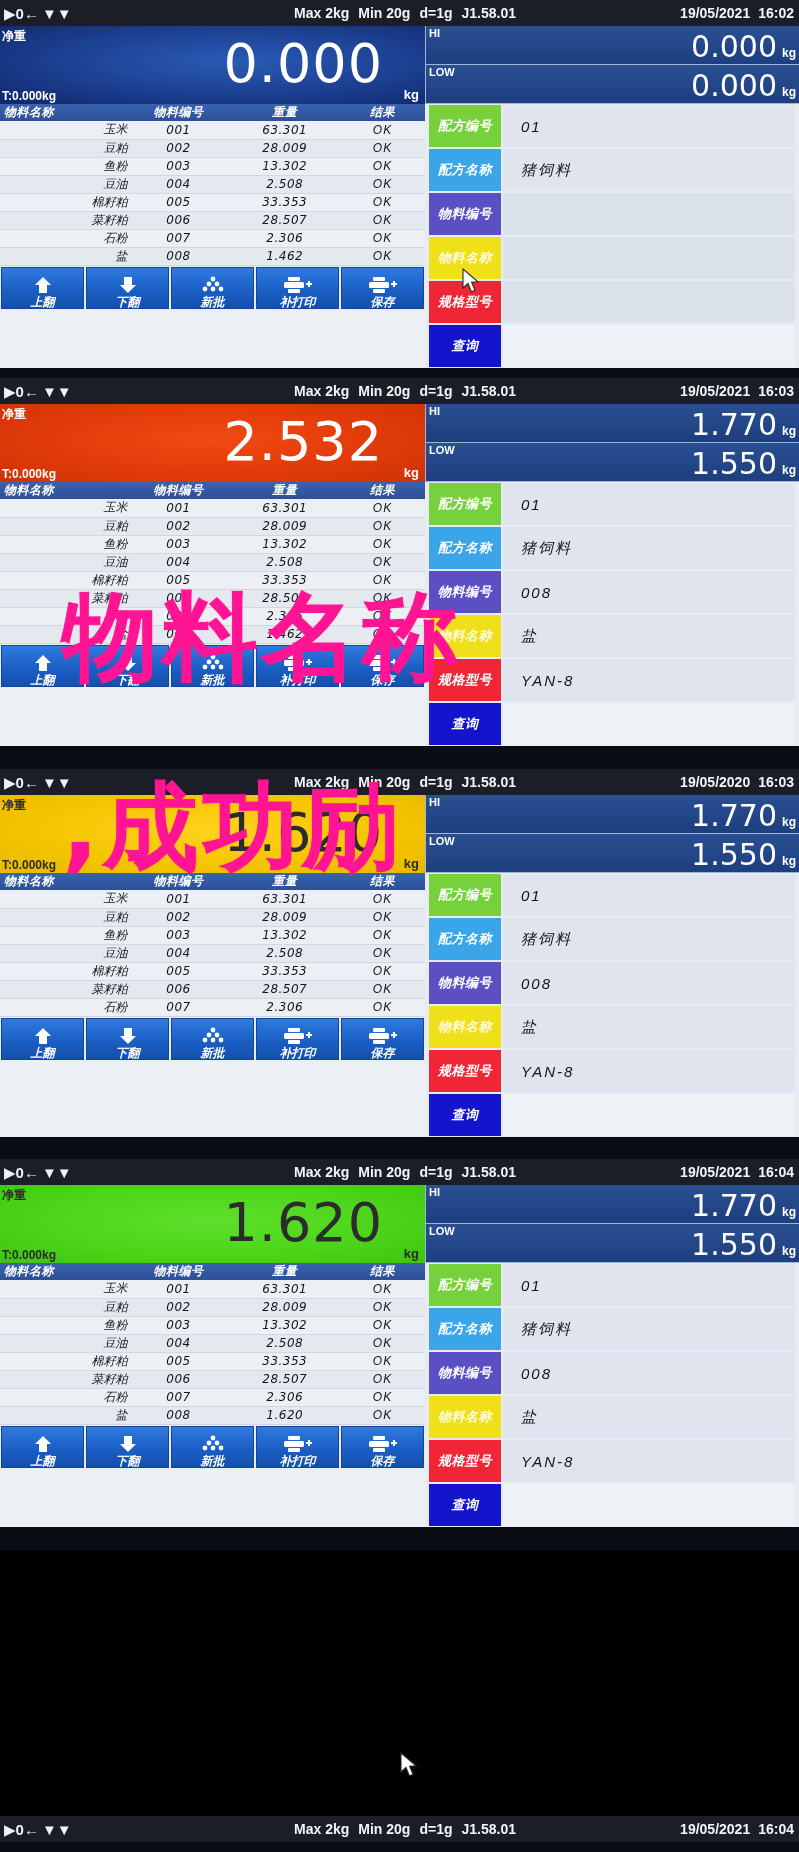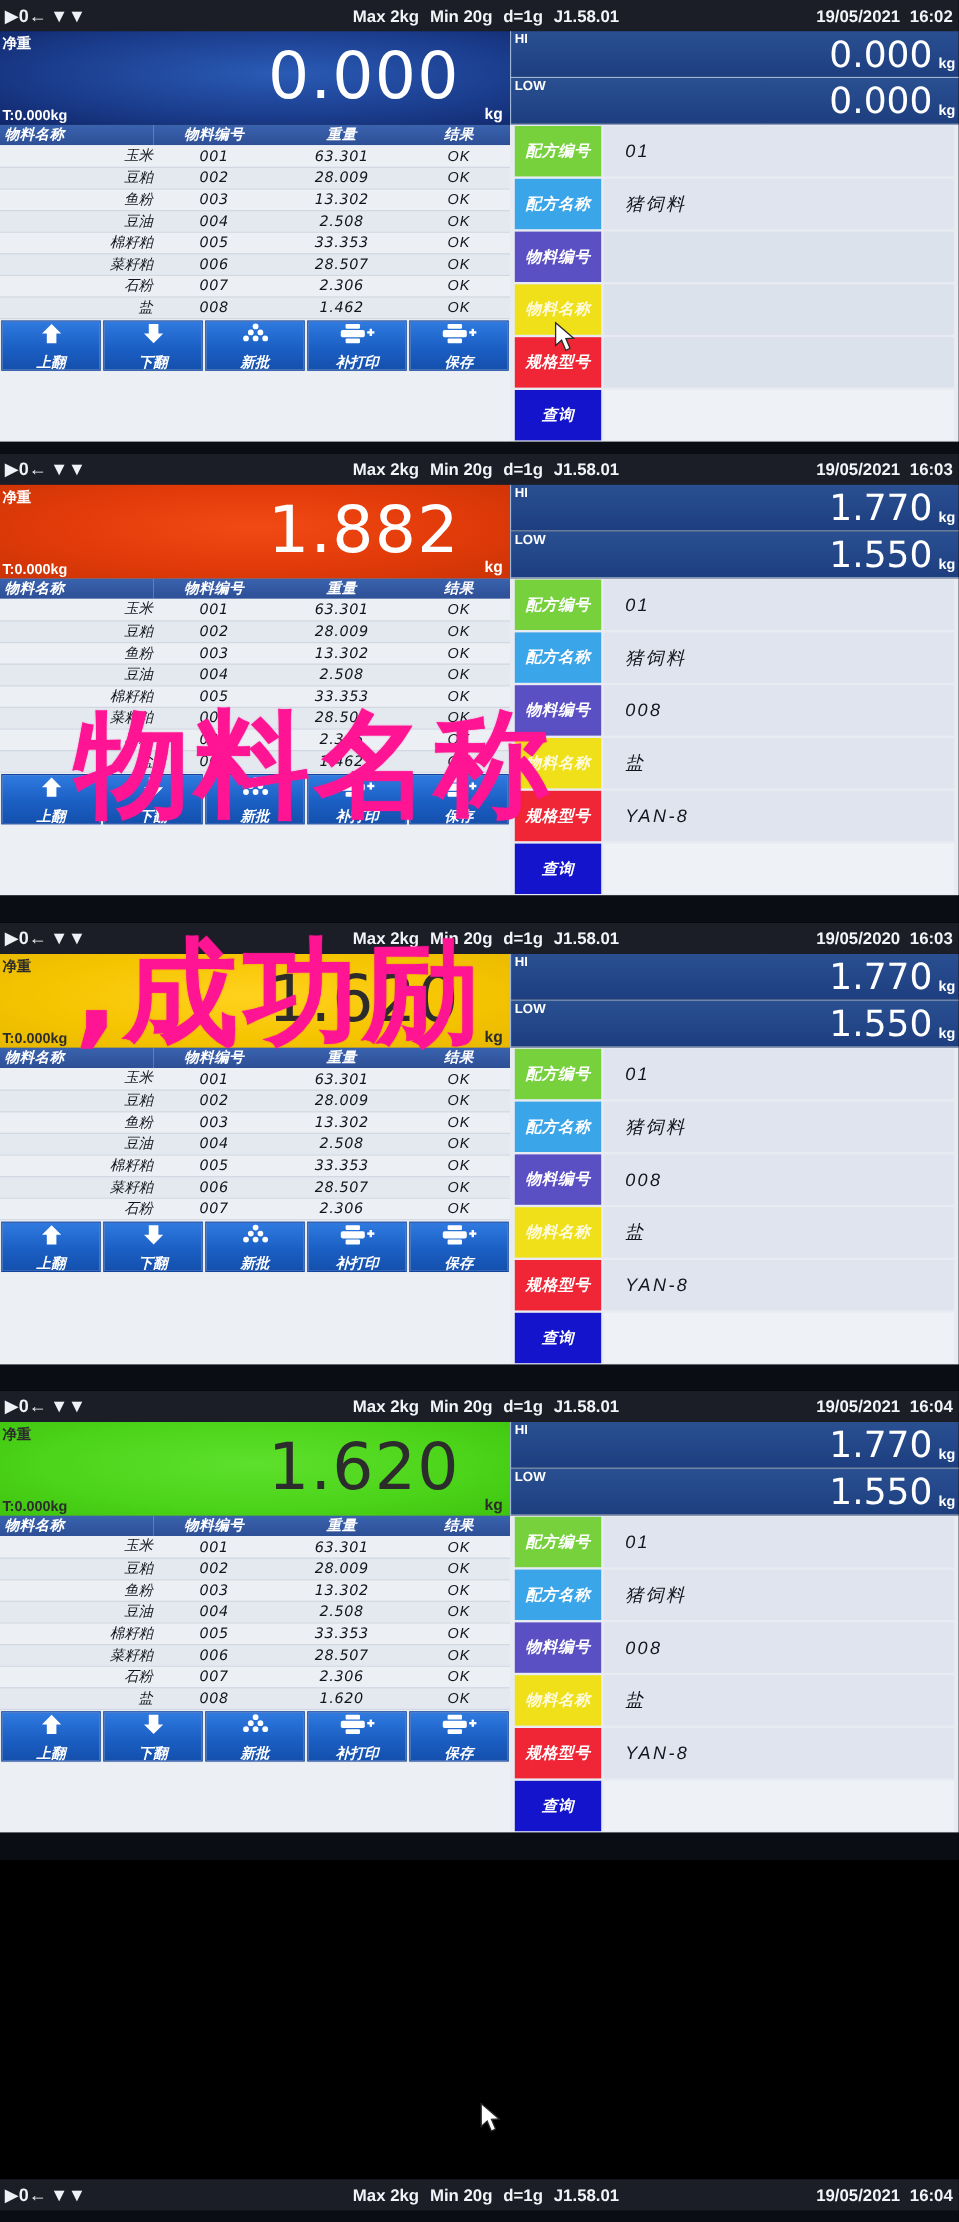--- a/index.html
+++ b/index.html
@@ -80,21 +80,21 @@
   }
   tbody tr:nth-child(even) td { background: #e4e8ef; }
   tbody td.c-name { text-align: right; padding-left: 17px; }
   tbody td.c-code, tbody td.c-wt { font-family: "DejaVu Sans", sans-serif; letter-spacing: .5px; }
   tbody td.c-res { letter-spacing: 1px; }
 
   
   .toolbar { display: flex; width: 425px; height: 44px; background: #e9ecf1; }
   .tbtn {
     flex: 1; margin: 1px; background: linear-gradient(180deg, #2f7ae0 0%, #1b5fc4 55%, #1450ad 100%);
-    color: #fff; display: flex; flex-direction: column; align-items: center; justify-content: space-between;
+    color: #fff; display: flex; flex-direction: column; align-items: center; justify-content: flex-end;
     border: 1px solid #1245a0; gap: 1px;
   }
   .tbtn .ico { height: 20px; display: flex; align-items: center; justify-content: center; }
   .tbtn .lbl { font-size: 12px; font-weight: bold; line-height: 1; }
 
   
   .recipe { width: 374px; background: #e8ebf1; display: flex; flex-direction: column; }
   .rrow { display: flex; height: 44px; align-items: stretch; }
   .rkey {
     width: 72px; margin: 1px 2px 1px 4px; display: flex; align-items: center; justify-content: center;
@@ -325,21 +325,21 @@
           <div class="sb-icons">
             <span class="gl">▶0←</span>
             <span class="gl">▼▼</span>
           </div>
           <div class="sb-mid"><span>Max 2kg</span><span>Min 20g</span><span>d=1g</span><span>J1.58.01</span></div>
           <div class="sb-right"><span>19/05/2021</span><span>16:03</span></div>
         </div>
         <div class="wrow">
           <div class="bigweight red">
             <div class="net">净重</div>
-            <div class="val">1.882</div>
+            <div class="val">2.532</div>
             <div class="unit">kg</div>
             <div class="tare">T:0.000kg</div>
           </div>
           <div class="hilow">
             <div class="hl">
               <span class="tag">HI</span>
               <span class="num">1.770</span>
               <span class="u">kg</span>
             </div>
             <div class="hl">

